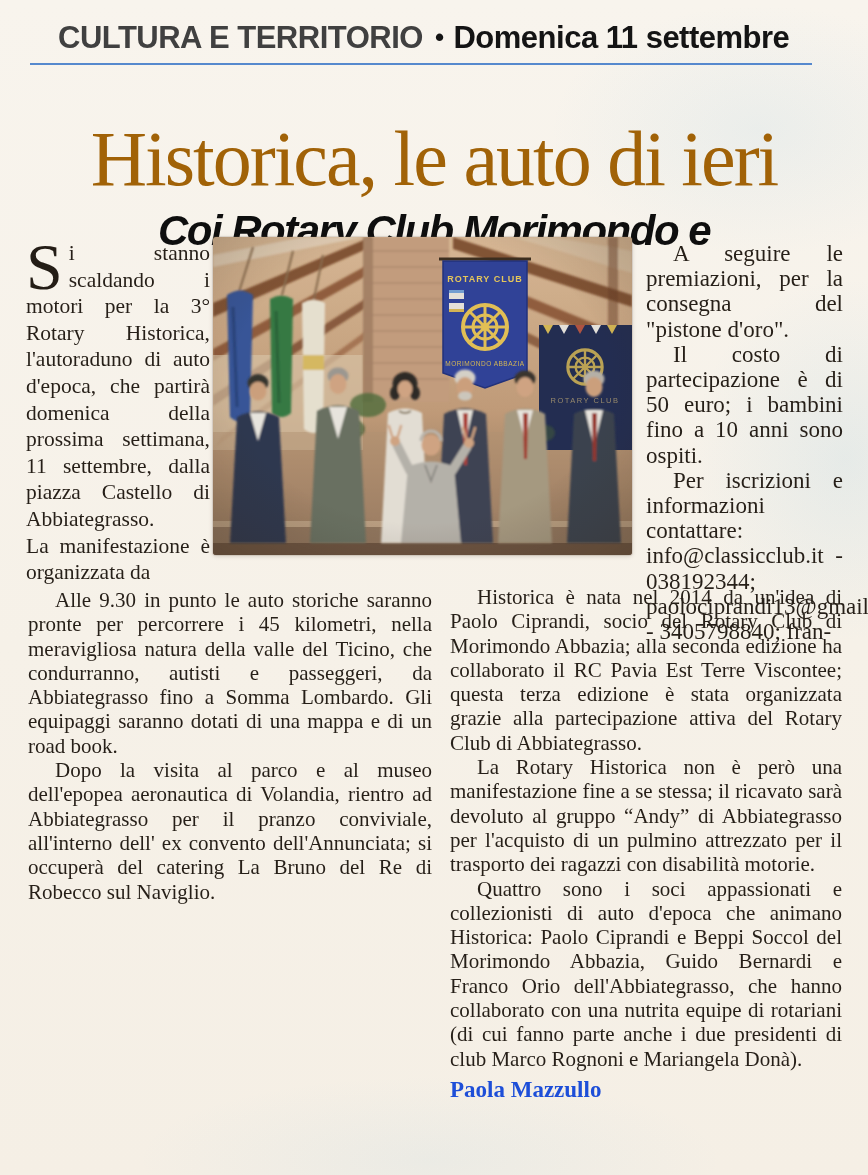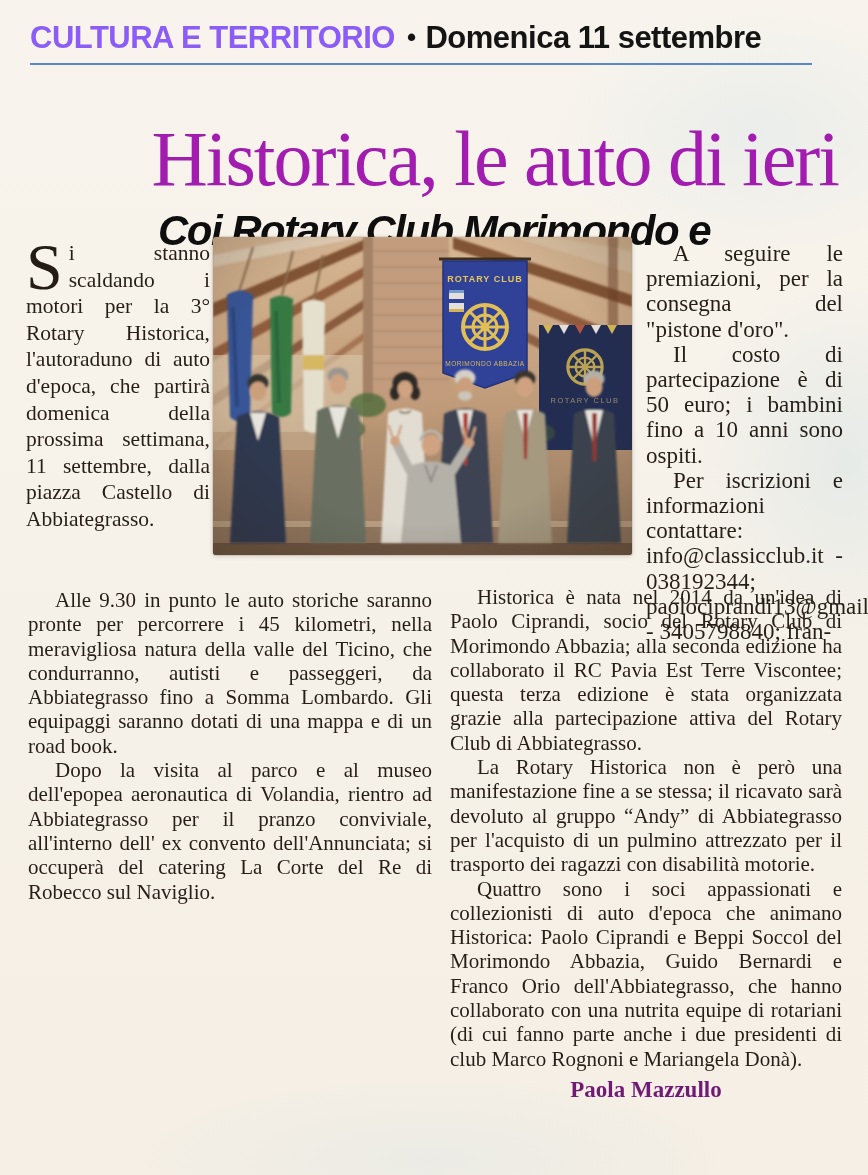--- a/index.html
+++ b/index.html
@@ -9,43 +9,43 @@
   .paper-grain{position:absolute;inset:0;pointer-events:none;
        background:
          radial-gradient(ellipse 300px 180px at 760px 130px, rgba(120,185,225,.10), transparent 70%),
          radial-gradient(ellipse 220px 260px at 845px 460px, rgba(110,180,220,.12), transparent 70%),
          radial-gradient(ellipse 420px 120px at 430px 1160px, rgba(120,185,225,.08), transparent 70%),
          linear-gradient(180deg, #f8f4ed 0%, #f6f1e8 55%, #f5efe5 100%);}
   
   .kicker{position:absolute;left:30px;top:20px;width:810px;
           font-family:"Liberation Sans", sans-serif;font-weight:bold;
           font-size:31px;letter-spacing:-.5px;white-space:nowrap;}
-  .kicker .section{color:#8b5cf6;}
+  .kicker .section{color:#404040;margin-left:28px;}
   .kicker .dot{color:#141414;font-size:26px;vertical-align:2px;margin:0 10px 0 12px;}
   .kicker .date{color:#141414;}
   .kicker-rule{position:absolute;left:30px;top:63px;width:782px;height:0;
           border-top:2px solid rgba(58,118,200,.85);}
   
-  .headline{position:absolute;left:30px;top:64px;width:808px;text-align:right;
+  .headline{position:absolute;left:30px;top:64px;width:808px;text-align:center;
           font-family:"Liberation Serif", serif;font-weight:400;
-          font-size:78px;letter-spacing:-2px;color:#a21caf;line-height:1.1;}
+          font-size:78px;letter-spacing:-2px;color:#a16207;line-height:1.1;}
   .subhead{position:absolute;left:20px;top:172px;width:828px;text-align:center;
           font-family:"Liberation Sans", sans-serif;font-weight:bold;font-style:italic;
           font-size:42px;letter-spacing:-1.5px;color:#0e0e0e;}
   
   .bodycol{position:absolute;color:#261f18;text-align:justify;
           font-family:"Liberation Serif", serif;}
   .col-left-narrow{left:26px;top:240px;width:184px;font-size:21.5px;line-height:26.6px;}
   .col-right-narrow{left:646px;top:241px;width:197px;font-size:23px;line-height:25.2px;}
   .col-left-wide{left:28px;top:588px;width:404px;font-size:21px;line-height:24.3px;}
   .col-right-wide{left:450px;top:585px;width:392px;font-size:21px;line-height:24.3px;}
   .bodycol p{margin:0;padding:0;}
   .bodycol p.indent{text-indent:27px;}
   .dropcap{float:left;font-size:66px;line-height:50px;padding:2px 6px 0 0;color:#241d16;}
-  .byline{margin-top:4px;text-align:center;font-weight:bold;font-size:23px;line-height:29px;color:#701a75;}
+  .byline{margin-top:4px;text-align:left;font-weight:bold;font-size:23px;line-height:29px;color:#1d4ed8;}
   .byline .site{font-size:24px;}
   
   .photo{position:absolute;left:213px;top:237px;width:419px;height:318px;
          border-radius:3px;overflow:hidden;
          box-shadow:0 0 0 1px rgba(120,100,80,.15), 0 1px 4px rgba(90,70,50,.25);
          filter:saturate(.92) contrast(.96);}
   .photo svg{display:block;width:100%;height:100%;}
 </style>
 </head>
 <body>
@@ -233,31 +233,32 @@
       <line x1="259" y1="201" x2="262" y2="191" stroke="#d6a47e" stroke-width="2.5" stroke-linecap="round"></line>
     </g>
   </g>
 
   <rect x="0" y="0" width="419" height="318" fill="url(#vig)"></rect>
 </svg>
 </div>
 
 <div class="bodycol col-left-narrow">
   <p><span class="dropcap">S</span><span>i stanno scaldando i motori per la 3° Rotary Historica, l'autoraduno di auto d'epoca, che partirà domenica della prossima settimana, 11 settembre, dalla piazza Castello di Abbiategrasso.</span></p>
+  <p>La manifestazione è organizzata da</p>
 </div>
 
 <div class="bodycol col-right-narrow">
   <p class="indent">A seguire le premiazioni, per la consegna del "pistone d'oro".</p>
   <p class="indent">Il costo di partecipazione è di 50 euro; i bambini fino a 10 anni sono ospiti.</p>
   <p class="indent">Per iscrizioni e informazioni contattare: info@classicclub.it - 038192344; paolociprandi13@gmail.com - 3405798840; fran-</p>
 </div>
 
 <div class="bodycol col-left-wide">
   <p class="indent">Alle 9.30 in punto le auto storiche saranno pronte per percorrere i 45 kilometri, nella meravigliosa natura della valle del Ticino, che condurranno, autisti e passeggeri, da Abbiategrasso fino a Somma Lombardo. Gli equipaggi saranno dotati di una mappa e di un road book.</p>
-  <p class="indent">Dopo la visita al parco e al museo dell'epopea aeronautica di Volandia, rientro ad Abbiategrasso per il pranzo conviviale, all'interno dell' ex convento dell'Annunciata; si occuperà del catering La Corte del Re di Robecco sul Naviglio.</p>
+  <p class="indent">Dopo la visita al parco e al museo dell'epopea aeronautica di Volandia, rientro ad Abbiategrasso per il pranzo conviviale, all'interno dell' ex convento dell'Annunciata; si occuperà del catering La Bruno del Re di Robecco sul Naviglio.</p>
 </div>
 
 <div class="bodycol col-right-wide">
   <p class="indent">Historica è nata nel 2014 da un'idea di Paolo Ciprandi, socio del Rotary Club di Morimondo Abbazia; alla seconda edizione ha collaborato il RC Pavia Est Terre Viscontee; questa terza edizione è stata organizzata grazie alla partecipazione attiva del Rotary Club di Abbiategrasso.</p>
   <p class="indent">La Rotary Historica non è però una manifestazione fine a se stessa; il ricavato sarà devoluto al gruppo “Andy” di Abbiategrasso per l'acquisto di un pulmino attrezzato per il trasporto dei ragazzi con disabilità motorie.</p>
   <p class="indent">Quattro sono i soci appassionati e collezionisti di auto d'epoca che animano Historica: Paolo Ciprandi e Beppi Soccol del Morimondo Abbazia, Guido Bernardi e Franco Orio dell'Abbiategrasso, che hanno collaborato con una nutrita equipe di rotariani (di cui fanno parte anche i due presidenti di club Marco Rognoni e Mariangela Donà).</p>
   <div class="byline">
     <div>Paola Mazzullo</div>
   </div>
 </div>

